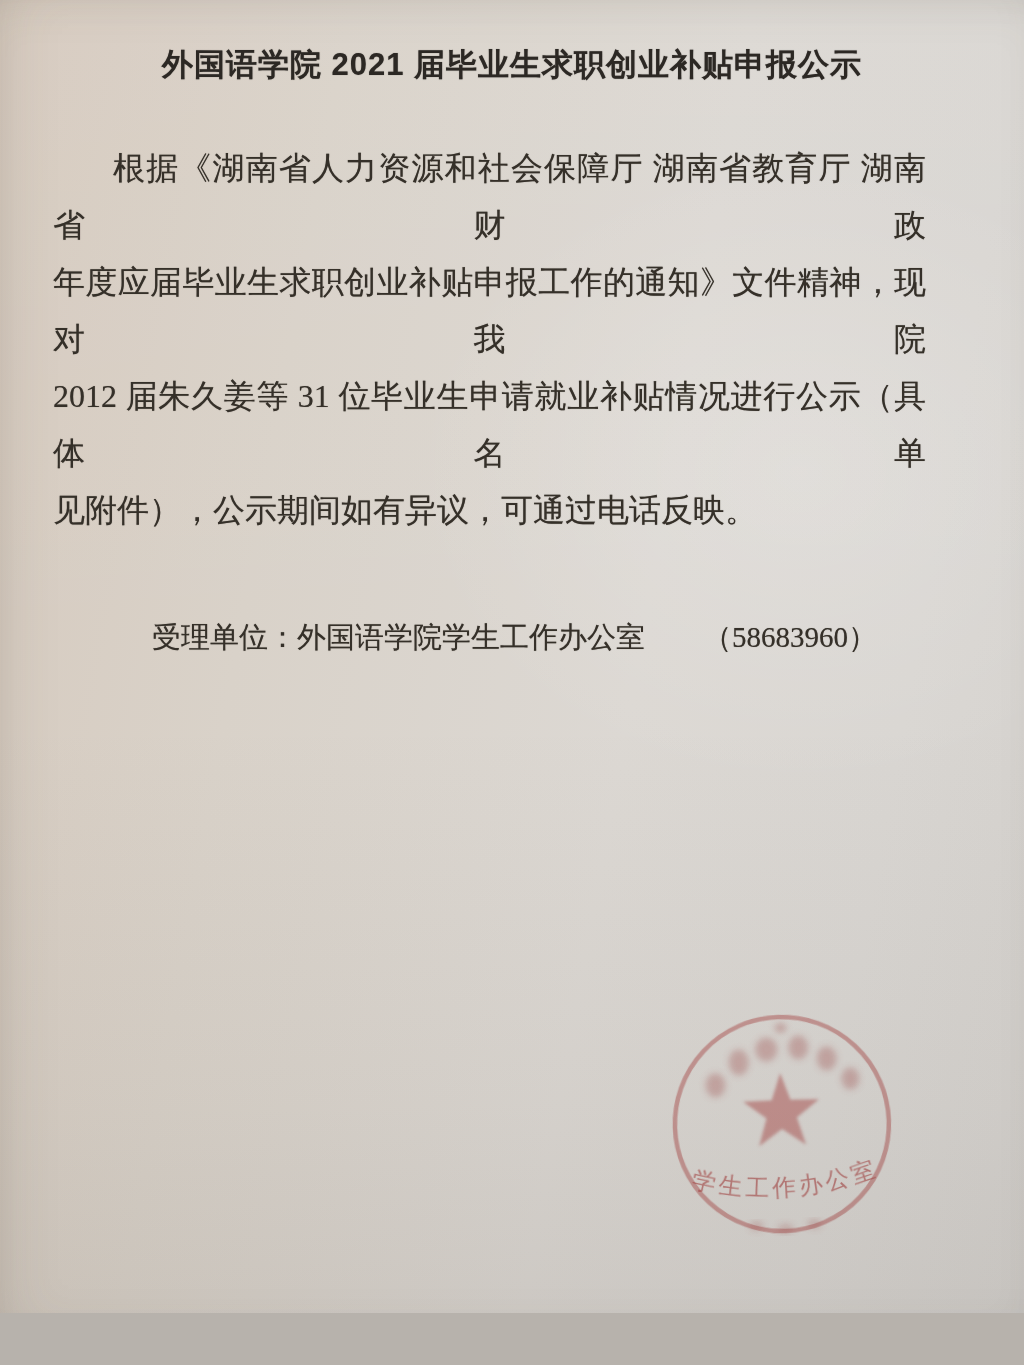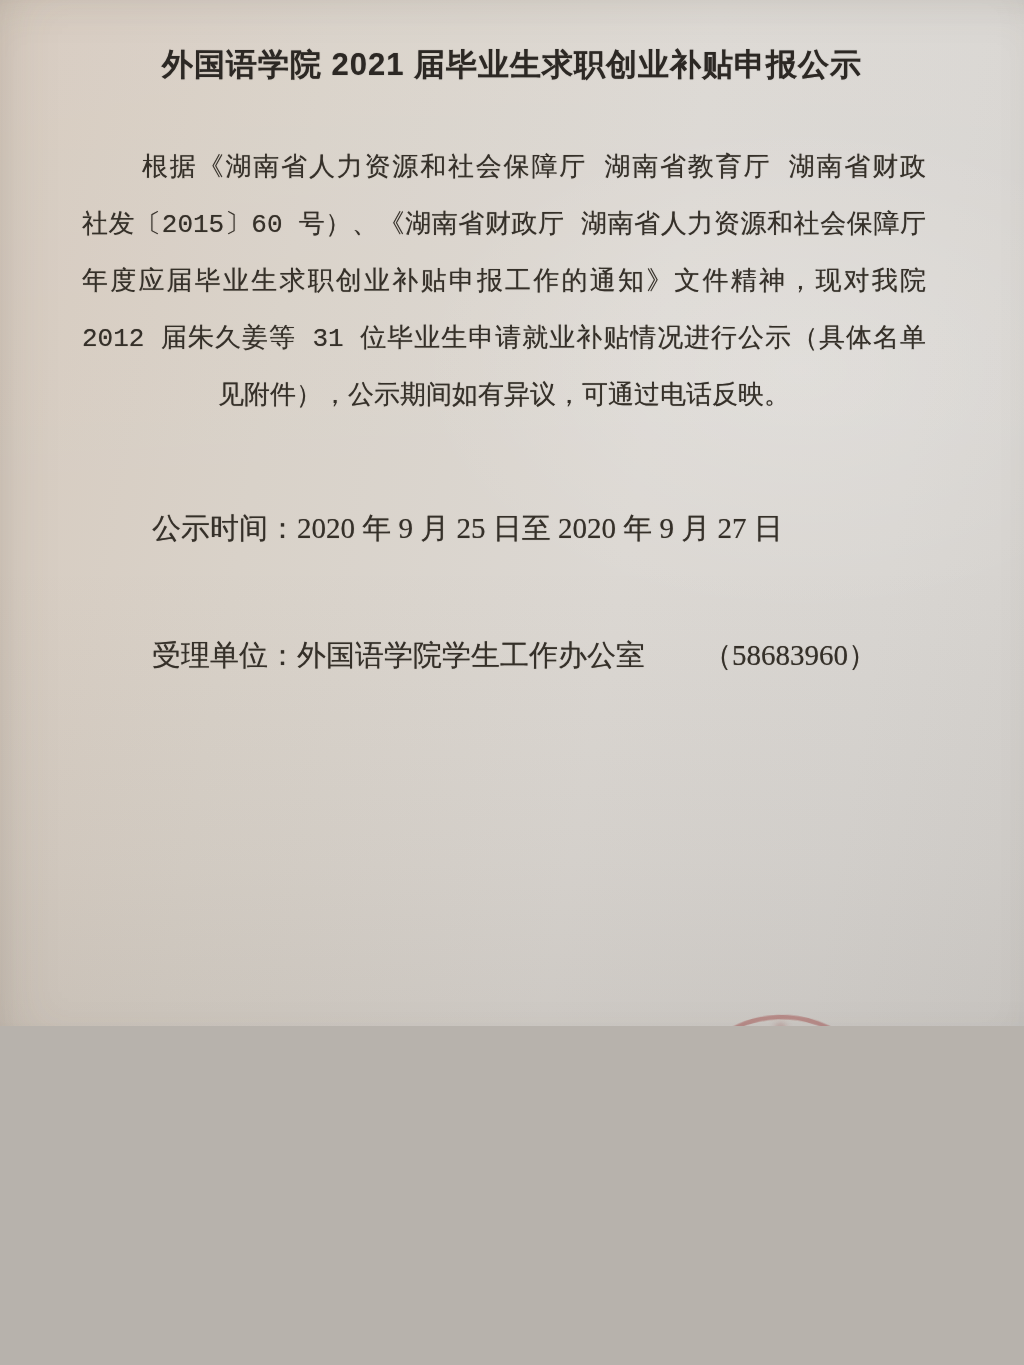--- a/index.html
+++ b/index.html
@@ -1,18 +1,18 @@
 <!DOCTYPE html>
 <html><head>
 <meta charset="utf-8">
 <style>
   html,body{margin:0;padding:0;background:#b7b2ac;}
   .paper{
     position:relative;
-    width:1024px;height:1026px;
+    width:1024px;height:1313px;
     margin:0 auto;
     overflow:hidden;
     font-family:"Liberation Serif","DejaVu Serif",serif;
     color:#35302c;
     background:
       radial-gradient(ellipse 55% 35% at 78% 36%, rgba(255,255,255,0.16), rgba(255,255,255,0) 70%),
       linear-gradient(to bottom, rgba(255,255,255,0.05) 0%, rgba(0,0,0,0) 55%, rgba(85,78,72,0.06) 84%, rgba(85,78,72,0.11) 100%),
       linear-gradient(100deg, #d6cabe 0%, #d9d2c9 28%, #dcd8d3 60%, #d9d6d2 82%, #d5d2ce 100%);
     box-shadow: inset 34px 0 70px -50px rgba(90,78,66,0.28),
                 inset 0 30px 60px -45px rgba(90,78,66,0.20),
@@ -24,34 +24,33 @@
     font-family:"Liberation Sans","DejaVu Sans",sans-serif;
     font-size:31px;
     font-weight:bold;
     letter-spacing:1px;
     text-align:center;
     color:#2c2824;
     text-shadow:0 0 1px rgba(44,40,36,0.55);
   }
   .body-text{
     margin-top:54px;
-    padding:0 98px 0 82px;
-    font-size:26px;
+    padding:0 98px 0 53px;
+    font-size:32px;
     line-height:57px;
     color:#353029;
     text-shadow:0 0 0.8px rgba(53,48,41,0.6);
-    font-family:Liberation Mono, monospace;
   }
   .jline{
     text-align:justify;
     text-align-last:justify;
     text-justify:inter-character;
   }
   .indent{ text-indent:60px; }
-  .lastline{ text-align:center; }
+  .lastline{ text-align:left; }
   .info-line{
     padding:0 98px 0 86px;
     font-size:29px;
     line-height:57px;
     text-indent:66px;
     color:#353029;
     text-shadow:0 0 0.8px rgba(53,48,41,0.6);
   }
   .info-period{ margin-top:75px; }
   .info-unit{ margin-top:70px; }
@@ -67,27 +66,25 @@
 </style>
 </head>
 <body>
 
 <div class="paper">
 
   <h1 class="title">外国语学院 2021 届毕业生求职创业补贴申报公示</h1>
 
   <div class="body-text">
     <div class="jline indent">根据《湖南省人力资源和社会保障厅 湖南省教育厅 湖南省财政</div>
-    <div class="jline">社发〔2015〕60 号）、《湖南省财政厅 湖南省人力资源和社会保障厅</div>
     <div class="jline">年度应届毕业生求职创业补贴申报工作的通知》文件精神，现对我院</div>
     <div class="jline">2012 届朱久姜等 31 位毕业生申请就业补贴情况进行公示（具体名单</div>
     <div class="lastline">见附件），公示期间如有异议，可通过电话反映。</div>
   </div>
 
-  <div class="info-line info-period">公示时间：2020 年 9 月 25 日至 2020 年 9 月 27 日</div>
 
   <div class="info-line info-unit">受理单位：外国语学院学生工作办公室　　（58683960）</div>
 
   <div class="stamp">
     <svg width="242" height="252" viewBox="0 0 242 252" xmlns="http://www.w3.org/2000/svg">
       <defs>
         <filter id="soft">
             <feGaussianBlur stdDeviation="0.7"></feGaussianBlur>
           </filter>
         <filter id="smudge">

